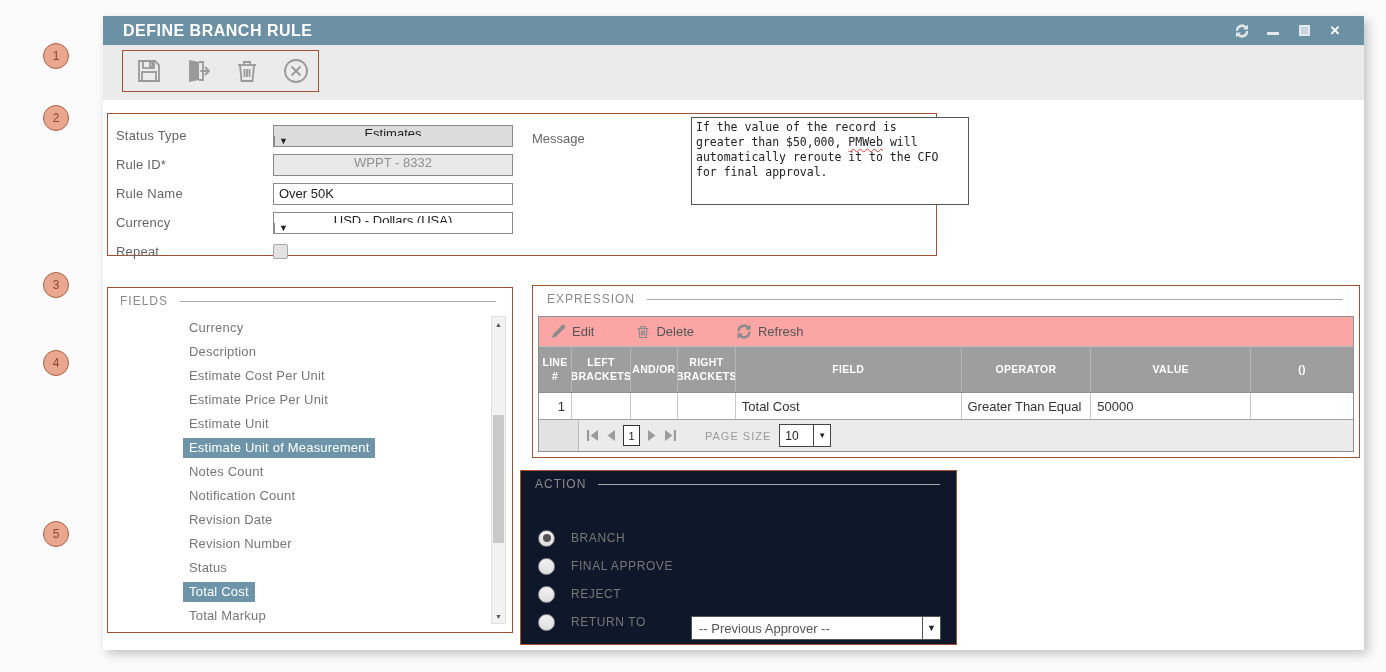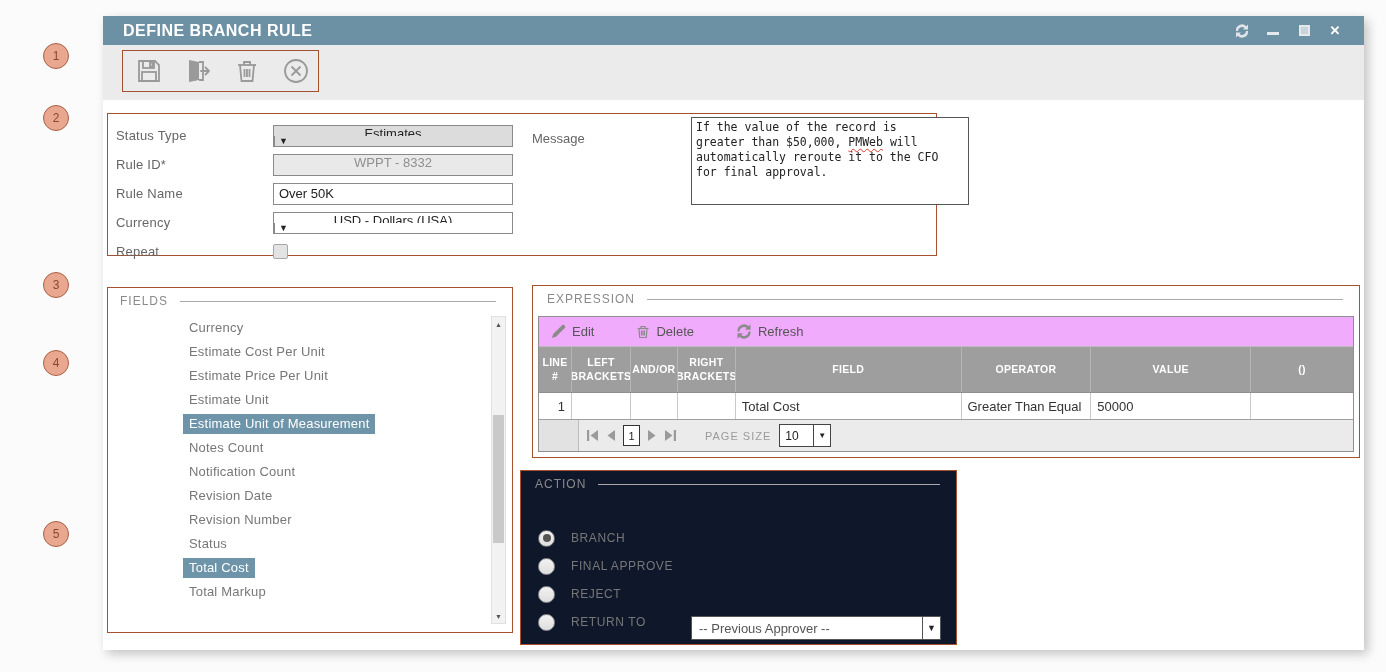--- a/index.html
+++ b/index.html
@@ -76,21 +76,21 @@
   .scrollbar { position:absolute; right:6px; top:28px; bottom:8px; width:15px;
     background:#f2f2f2; border:1px solid #e0e0e0; }
   .sb-arrow { position:absolute; left:0; right:0; height:14px; display:flex;
     align-items:center; justify-content:center; font-size:7px; color:#555; cursor:pointer; }
   .sb-thumb { position:absolute; left:1px; right:1px; top:32%; height:42%;
     background:#c9c9c9; cursor:pointer; }
 
   
   .exp-box { position:absolute; left:429px; top:269px; width:828px; height:173px; background:#fff; }
   .grid { position:absolute; left:5px; top:30px; width:816px; border:1px solid #8f8f8f; }
-  .grid-toolbar { height:30px; background:#f0abfc; display:flex; align-items:center;
+  .grid-toolbar { height:30px; background:#fca5a5; display:flex; align-items:center;
     border-bottom:1px solid #bdbdbd; padding-left:12px; }
   .grid-btn { display:inline-flex; align-items:center; gap:6px; font-size:13px; color:#555;
     margin-right:42px; cursor:pointer; }
   .hdr-row { height:45px; background:#9e9e9e; display:flex; }
   .hdr-cell { color:#fff; font-size:10.5px; font-weight:700; letter-spacing:.3px;
     display:flex; align-items:center; justify-content:center; text-align:center;
     border-right:1px solid #b5b5b5; overflow:hidden; line-height:1.3; padding:0 2px; }
   .data-row { height:27px; background:#fff; display:flex; border-top:1px solid #8f8f8f; }
   .data-cell { font-size:13px; color:#333; display:flex; align-items:center;
     border-right:1px solid #c9c9c9; padding:0 6px; overflow:hidden; white-space:nowrap; }
@@ -245,20 +245,23 @@
   <div class="fields-box red-box">
     <div class="group-legend">
       <span class="legend-text">FIELDS</span>
       <span class="legend-line"></span>
     </div>
     <div class="fields-list">
       <div class="list-item">
           <span>Currency</span>
         </div>
       <div class="list-item">
+          <span>Description</span>
+        </div>
+      <div class="list-item">
           <span>Estimate Cost Per Unit</span>
         </div>
       <div class="list-item">
           <span>Estimate Price Per Unit</span>
         </div>
       <div class="list-item">
           <span>Estimate Unit</span>
         </div>
       <div class="list-item selected">
           <span>Estimate Unit of Measurement</span>

